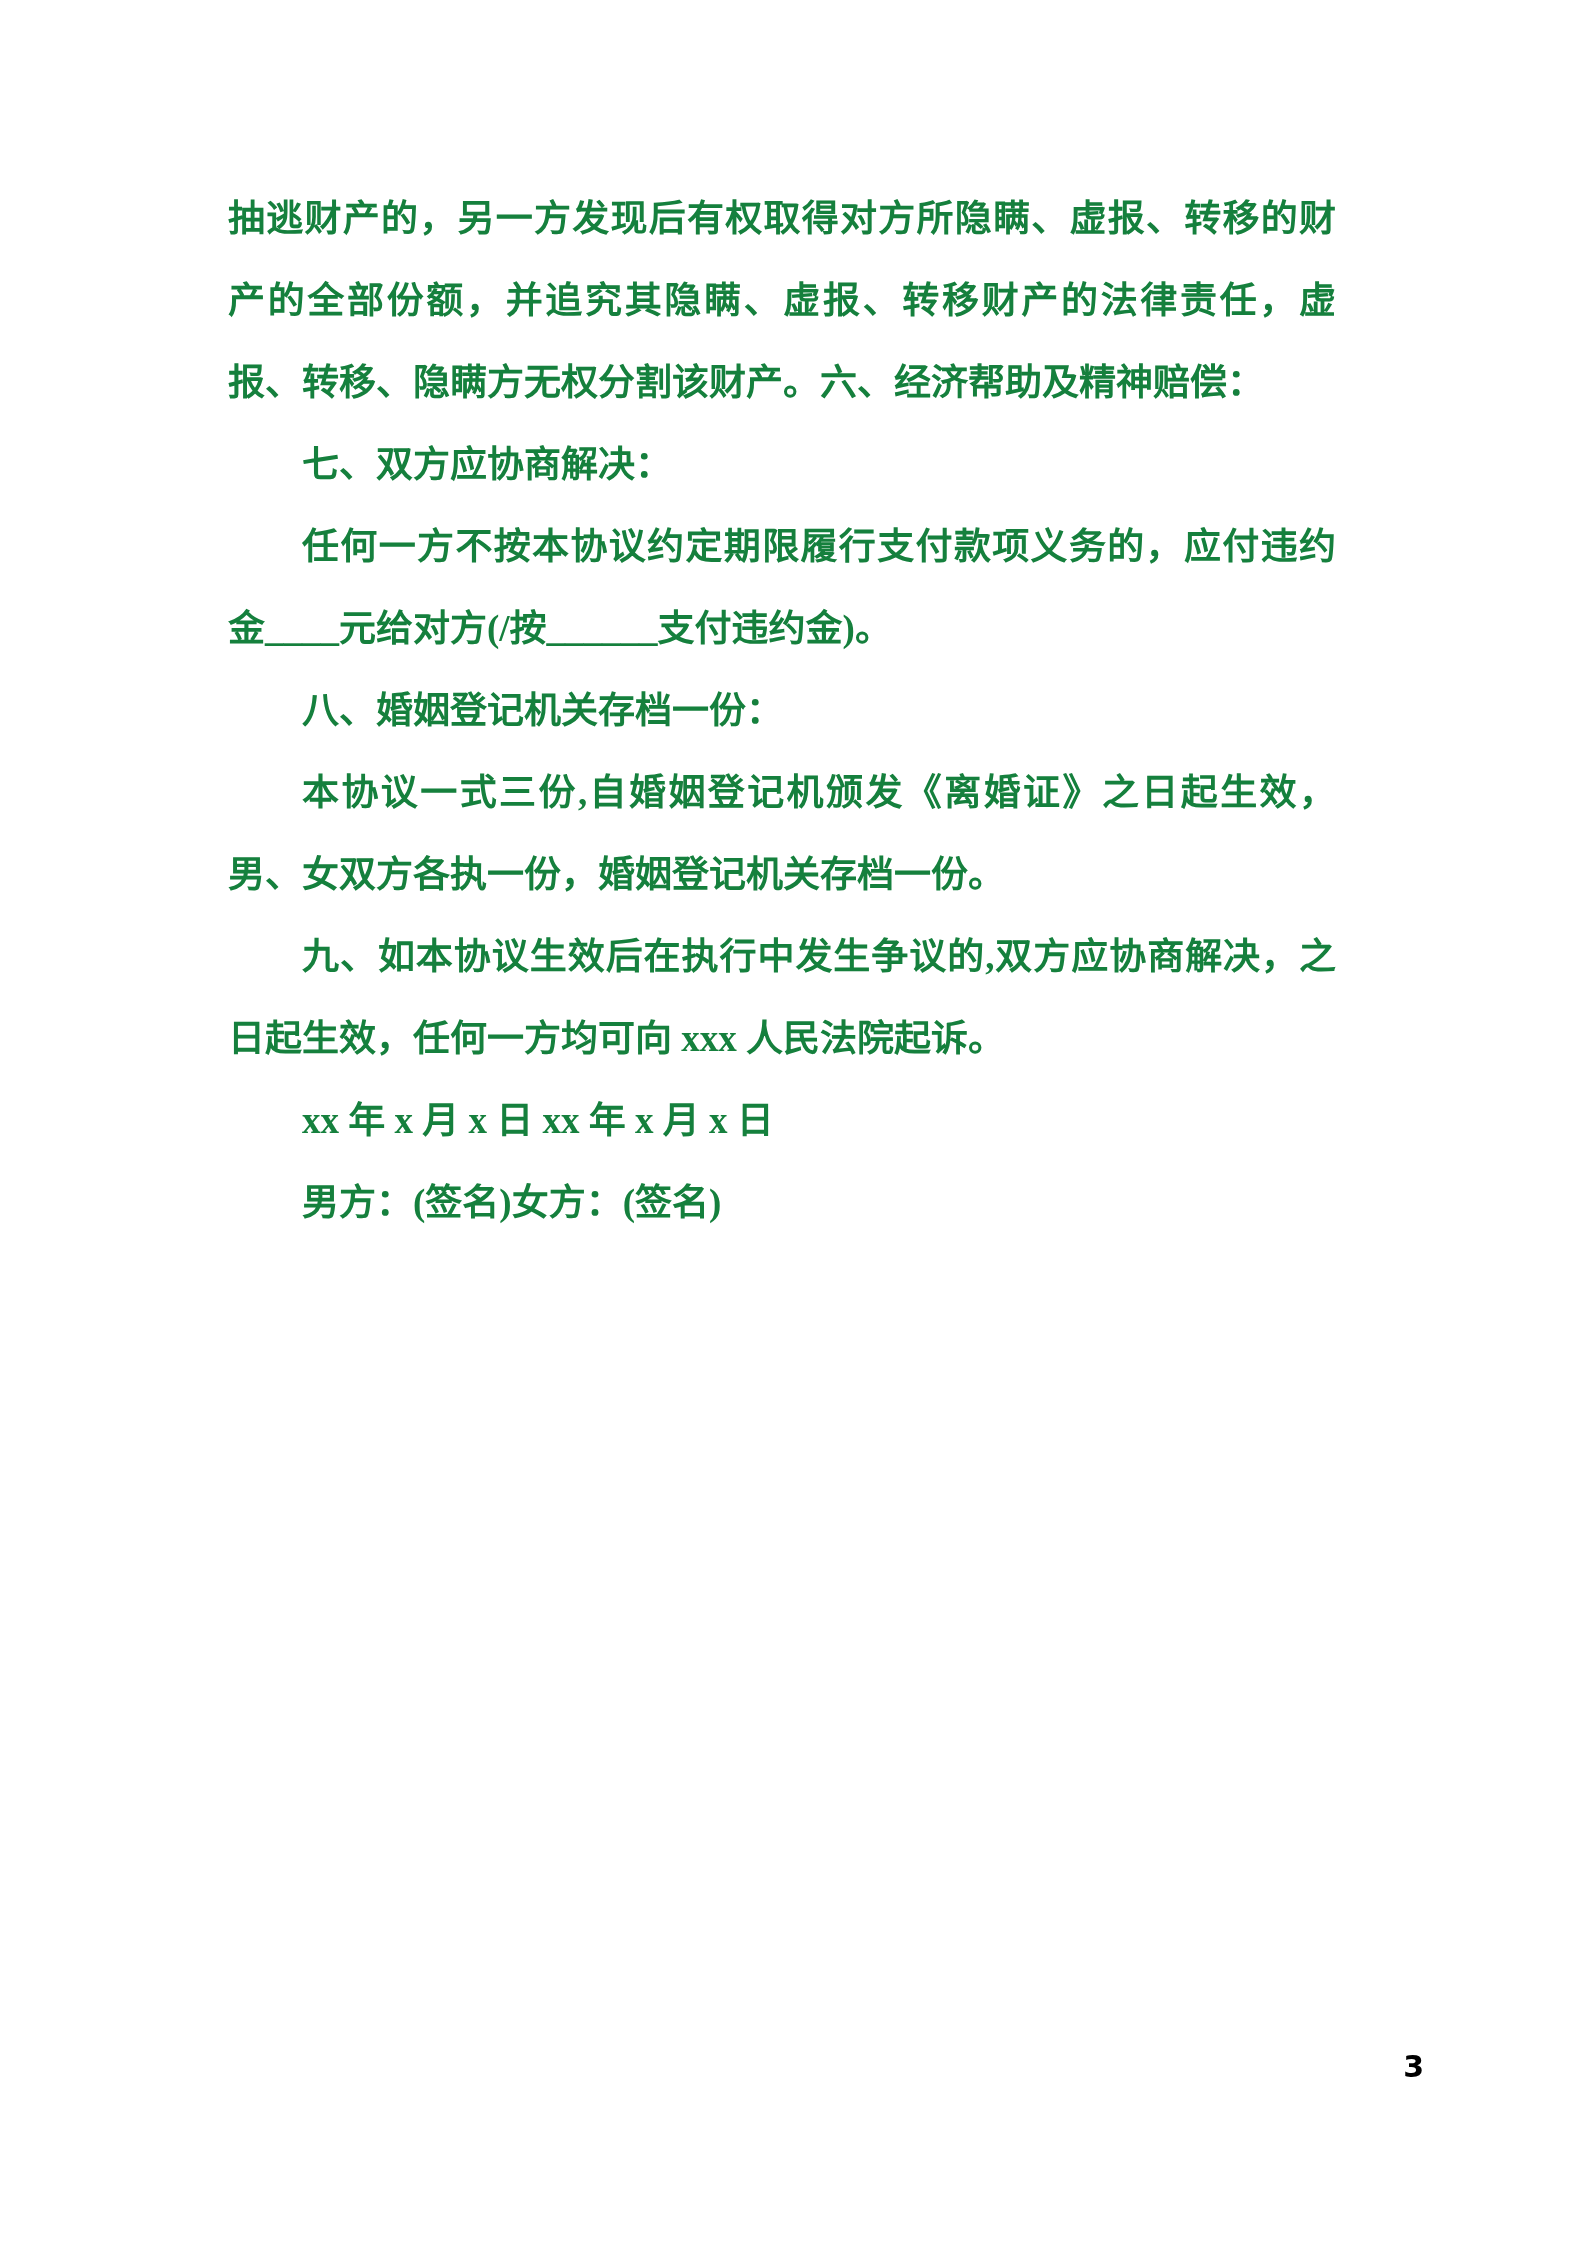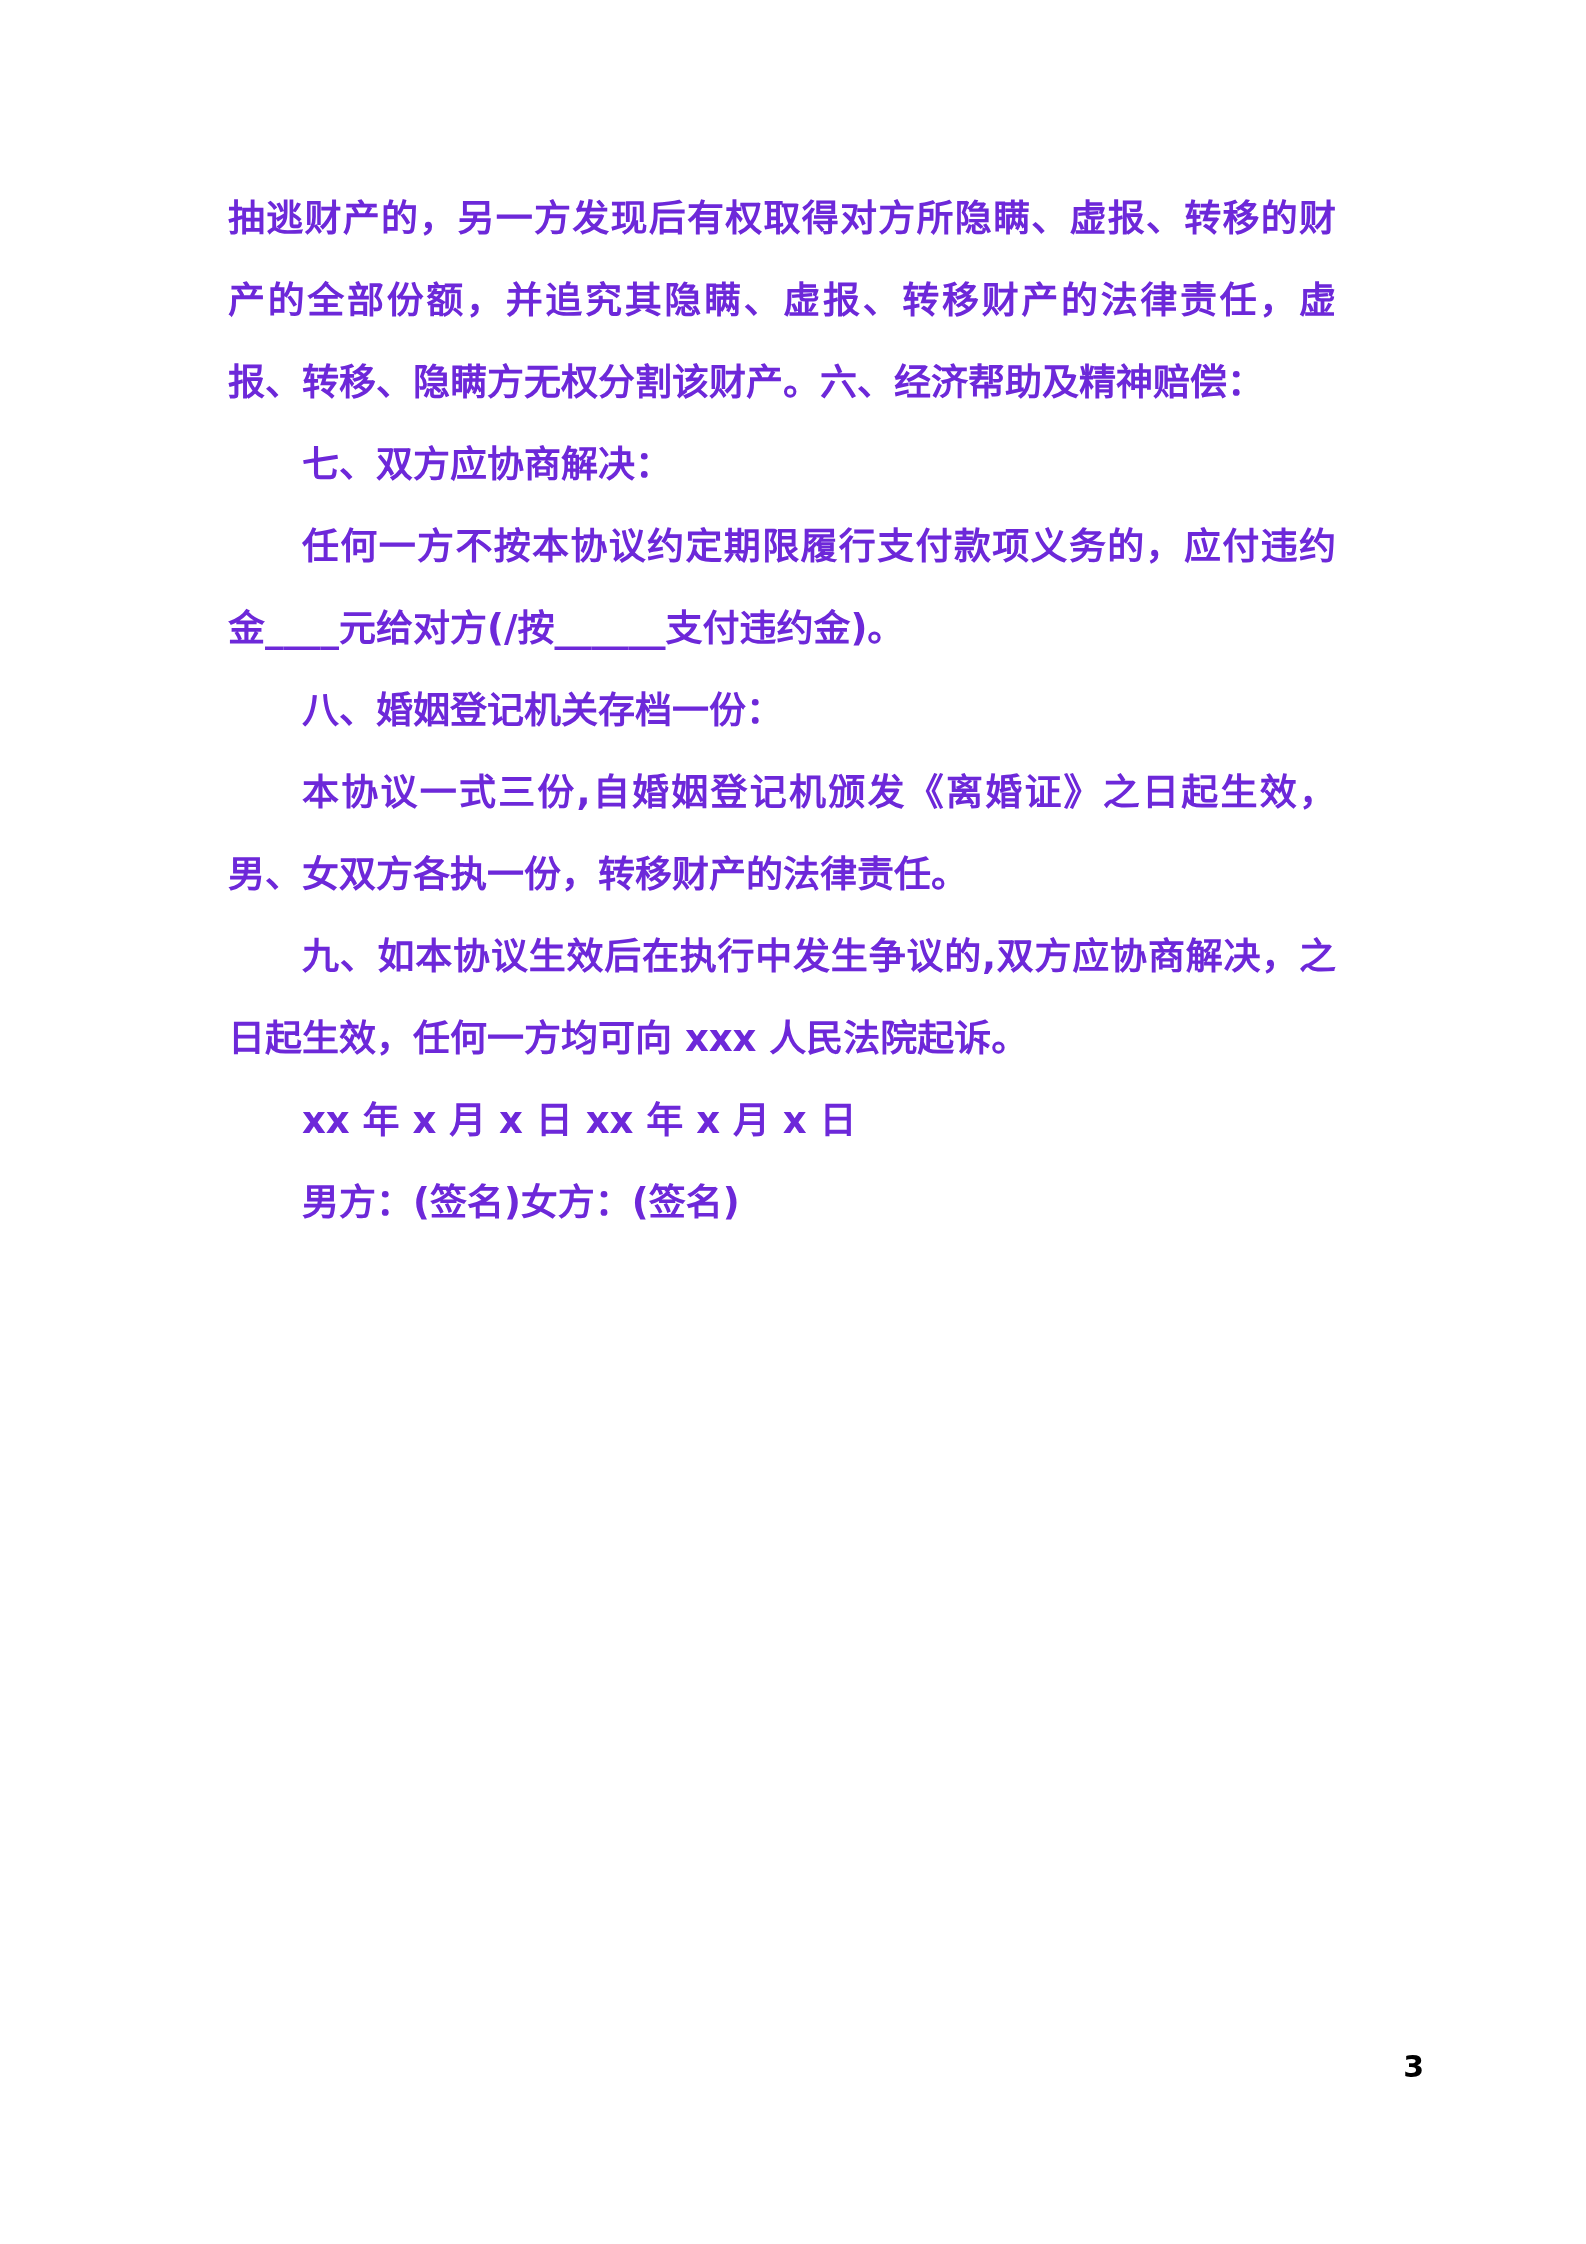--- a/index.html
+++ b/index.html
@@ -20,25 +20,26 @@
     position: absolute;
     left: 228px;
     top: 178px;
     width: 1120px;
   }
   .para {
     margin: 0 12px 0 0;
     font-size: 37px;
     line-height: 82px;
     font-weight: bold;
-    color: #6d28d9;
+    color: #15803d;
     letter-spacing: 0px;
     text-align: justify;
     text-justify: inter-ideograph;
     word-break: break-all;
+    font-family: Liberation Serif, serif;
   }
   .indent {
     text-indent: 74px;
   }
   .page-number {
     position: absolute;
     right: 162px;
     bottom: 160px;
     font-size: 30px;
     font-weight: bold;
@@ -48,19 +49,19 @@
 </style>
 </head>
 <body>
 
 <div class="page">
   <div class="content">
     <p class="para">抽逃财产的，另一方发现后有权取得对方所隐瞒、虚报、转移的财产的全部份额，并追究其隐瞒、虚报、转移财产的法律责任，虚报、转移、隐瞒方无权分割该财产。六、经济帮助及精神赔偿：</p>
     <p class="para indent">七、双方应协商解决：</p>
     <p class="para indent">任何一方不按本协议约定期限履行支付款项义务的，应付违约金____元给对方(/按______支付违约金)。</p>
     <p class="para indent">八、婚姻登记机关存档一份：</p>
-    <p class="para indent">本协议一式三份,自婚姻登记机颁发《离婚证》之日起生效，男、女双方各执一份，转移财产的法律责任。</p>
+    <p class="para indent">本协议一式三份,自婚姻登记机颁发《离婚证》之日起生效，男、女双方各执一份，婚姻登记机关存档一份。</p>
     <p class="para indent">九、如本协议生效后在执行中发生争议的,双方应协商解决，之日起生效，任何一方均可向 xxx 人民法院起诉。</p>
     <p class="para indent">xx 年 x 月 x 日 xx 年 x 月 x 日</p>
     <p class="para indent">男方：(签名)女方：(签名)</p>
   </div>
   <div class="page-number">3</div>
 </div>
 
 </body></html>

